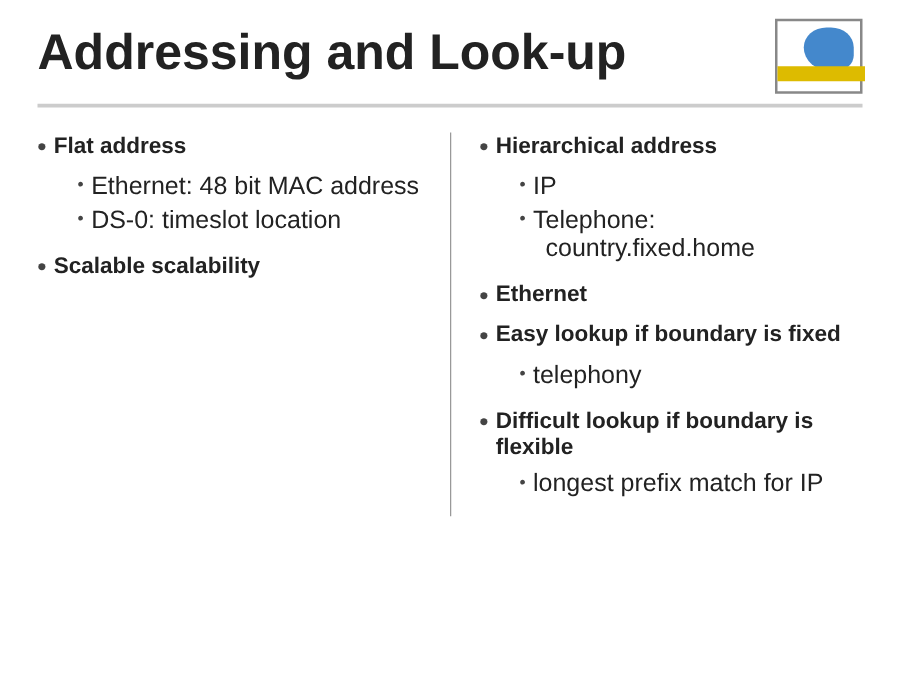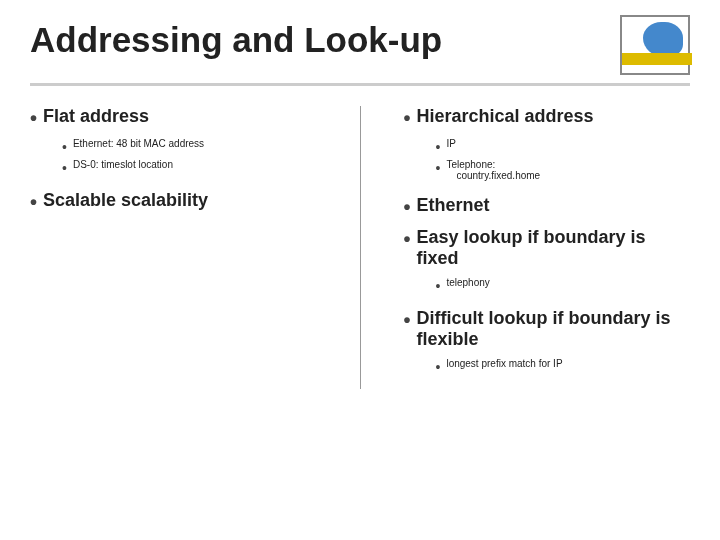--- a/index.html
+++ b/index.html
@@ -24,21 +24,21 @@
     .title-area {
       border-bottom: 3px solid #cccccc;
       padding-bottom: 8px;
       margin-bottom: 20px;
       display: flex;
       justify-content: space-between;
       align-items: flex-start;
     }
 
     .title {
-      font-size: 35px;
+      font-size: 40px;
       font-weight: bold;
       color: #222222;
     }
 
     .logo-box {
       width: 70px;
       height: 60px;
       border: 2px solid #888;
       position: relative;
       flex-shrink: 0;
@@ -66,21 +66,21 @@
       position: absolute;
       bottom: 8px;
       left: 0;
       width: 70px;
       height: 12px;
       background: #ddbb00;
     }
 
     .content {
       display: flex;
-      gap: 28px;
+      gap: 8px;
     }
 
     .left-col {
       flex: 1;
       padding-right: 10px;
     }
 
     .right-col {
       flex: 1;
       padding-left: 10px;
@@ -103,21 +103,21 @@
       flex-shrink: 0;
       margin-top: 1px;
     }
 
     .sub-bullets {
       margin-left: 32px;
       margin-bottom: 14px;
     }
 
     .sub-bullet {
-      font-size: 10px;
+      font-size: 20px;
       color: #222;
       margin-bottom: 4px;
       display: flex;
       align-items: flex-start;
       gap: 6px;
     }
 
     .sub-bullet::before {
       content: "•";
       font-size: 14px;

